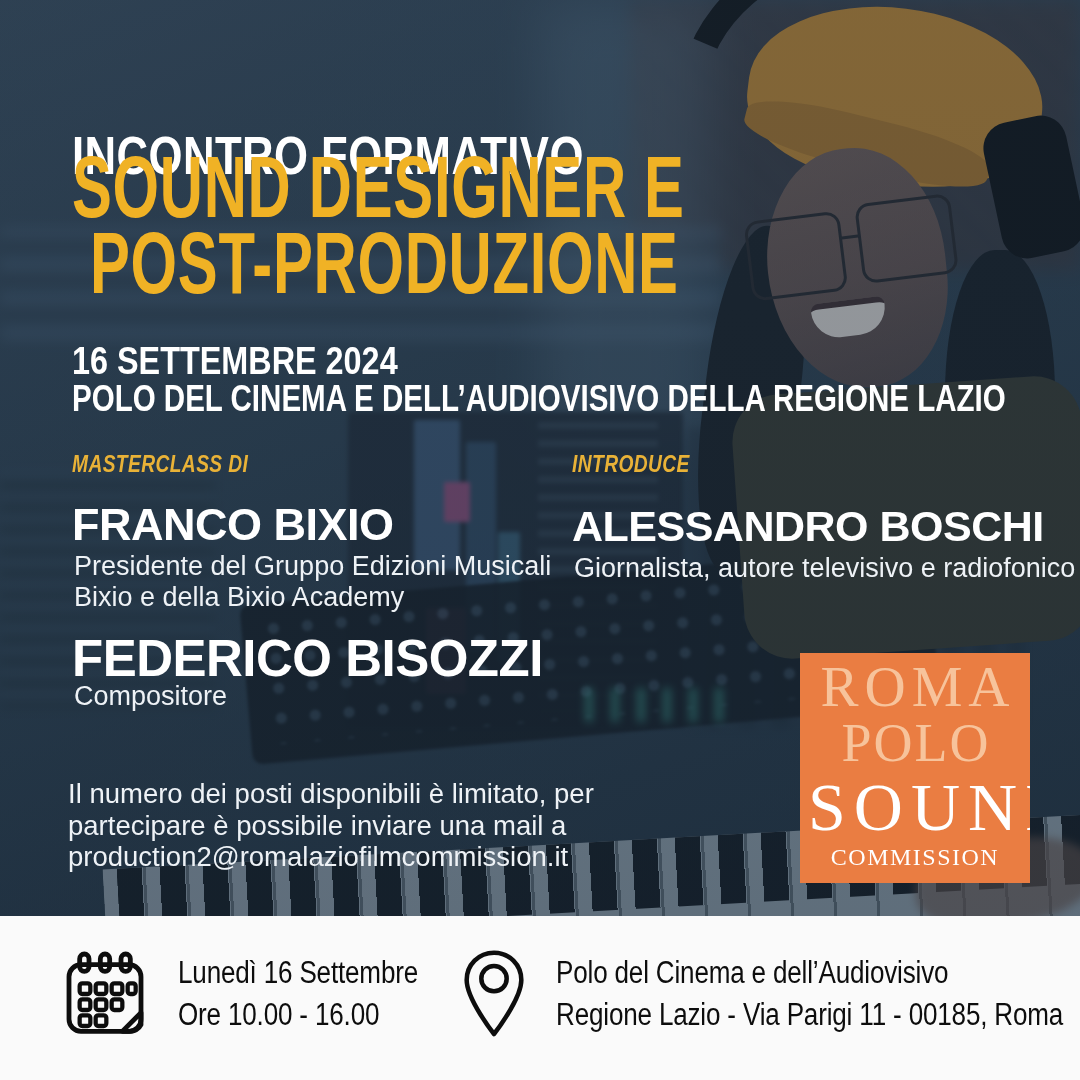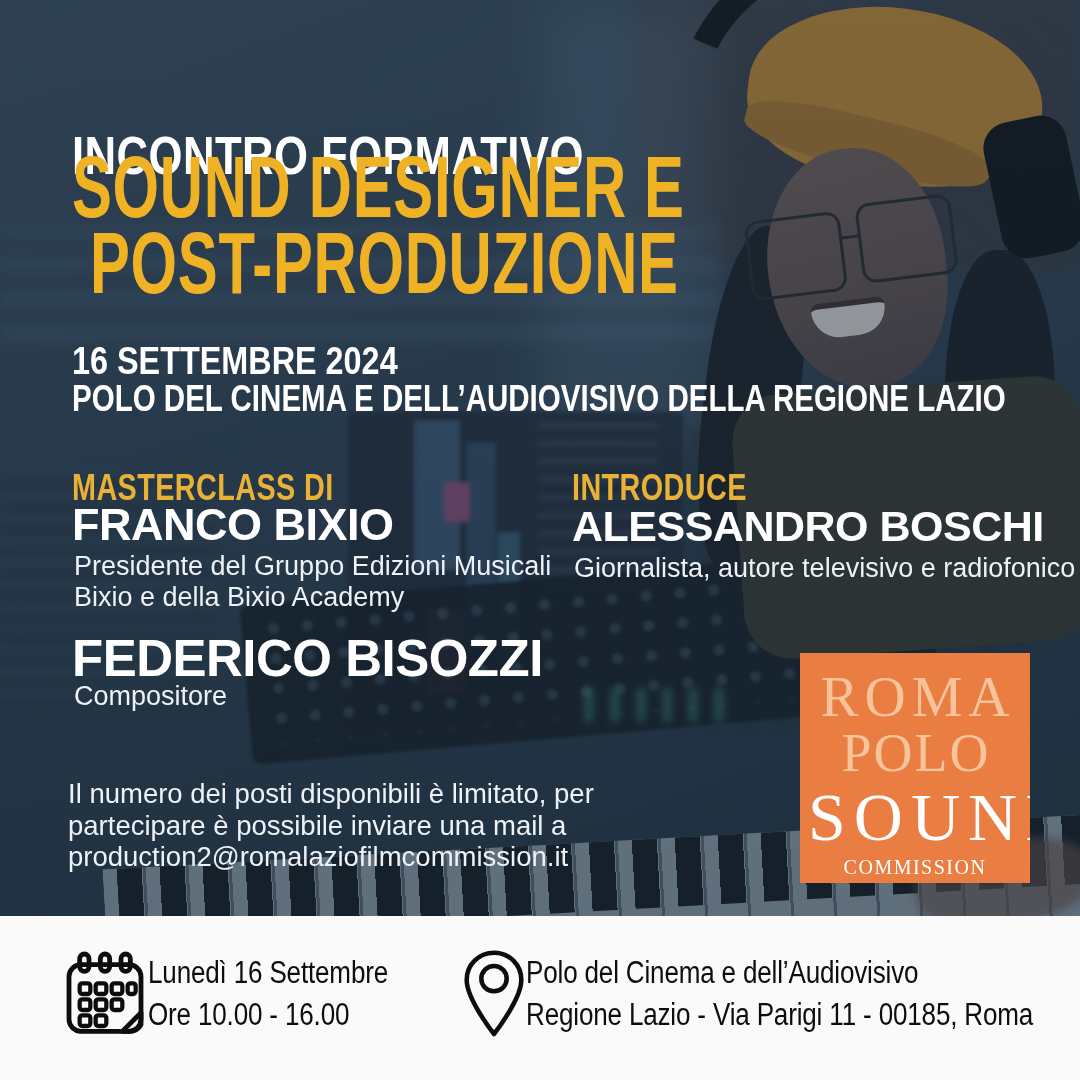--- a/index.html
+++ b/index.html
@@ -84,43 +84,43 @@
   .cond{display:inline-block;transform-origin:left top;font-weight:bold;white-space:nowrap;}
   .kicker{position:absolute;left:72px;top:124px;font-size:54px;color:#ffffff;}
   .kicker .cond{transform:scaleX(.81);letter-spacing:.5px;}
   .title{position:absolute;left:72px;top:149px;color:#F0B225;text-align:center;}
   .title .line{height:76px;}
   .title .cond{font-size:88px;line-height:76px;transform:scaleX(.68);letter-spacing:1px;}
   .dateline{position:absolute;left:72px;top:339px;font-size:39px;color:#ffffff;}
   .dateline .cond{transform:scaleX(.83);}
   .venueline{position:absolute;left:72px;top:378px;font-size:36px;color:#ffffff;}
   .venueline .cond{transform:scaleX(.82);}
-  .seclabel{position:absolute;top:467px;font-size:36px;color:#E9B237;}
+  .seclabel{position:absolute;top:450px;font-size:24px;color:#E9B237;font-style:italic;}
   .seclabel .cond{transform:scaleX(.80);letter-spacing:.5px;}
   .lab-m{left:72px;} .lab-i{left:572px;}
   .sname{position:absolute;font-weight:bold;color:#ffffff;letter-spacing:-.5px;white-space:nowrap;}
   .n-franco{left:72px;top:499px;font-size:45px;}
   .n-boschi{left:572px;top:502px;font-size:43px;}
   .n-fede{left:72px;top:629px;font-size:51px;text-align:center;}
   .srole{position:absolute;font-size:27px;line-height:31px;color:#eef2f6;font-weight:400;}
   .r-franco{left:74px;top:551px;}
   .r-boschi{left:574px;top:553px;}
   .r-fede{left:74px;top:681px;}
   .note{position:absolute;left:68px;top:778px;font-size:27.5px;line-height:31.5px;color:#eef2f6;}
   
   .logo{position:absolute;left:800px;top:653px;width:230px;height:230px;background:#EA7D42;
     font-family:"Liberation Serif","DejaVu Serif",serif;text-align:center;overflow:hidden;}
   .logo div{white-space:nowrap;}
-  .lg-roma{color:#F7C39B;font-size:57px;line-height:56px;letter-spacing:6px;margin-top:16px;margin-left:6px;}
+  .lg-roma{color:#F7C39B;font-size:57px;line-height:56px;letter-spacing:6px;margin-top:6px;margin-left:6px;}
   .lg-lazio{color:#F7C39B;font-size:54px;line-height:57px;letter-spacing:2px;margin-left:2px;}
   .lg-film{color:#ffffff;font-size:68px;line-height:70px;letter-spacing:8px;margin-left:8px;}
-  .lg-comm{color:#ffffff;font-size:20px;line-height:30px;letter-spacing:1.5px;}
+  .lg-comm{color:#ffffff;font-size:24px;line-height:30px;letter-spacing:1.5px;}
   
   .footer{position:absolute;left:0;top:916px;width:1080px;height:164px;background:#FAFAFA;}
-  .fgroup{position:absolute;display:flex;align-items:center;color:#0d0d0d;}
+  .fgroup{position:absolute;display:flex;align-items:center;gap:30px;color:#0d0d0d;}
   .fg1{left:62px;top:34px;} .fg2{left:462px;top:32px;}
   .ftext{display:inline-block;transform:scaleX(.84);transform-origin:left center;
     font-size:31px;line-height:42px;letter-spacing:-.2px;white-space:nowrap;}
   .ficon{flex:0 0 auto;}
 </style>
 </head>
 <body>
 
 <div class="poster">
 

